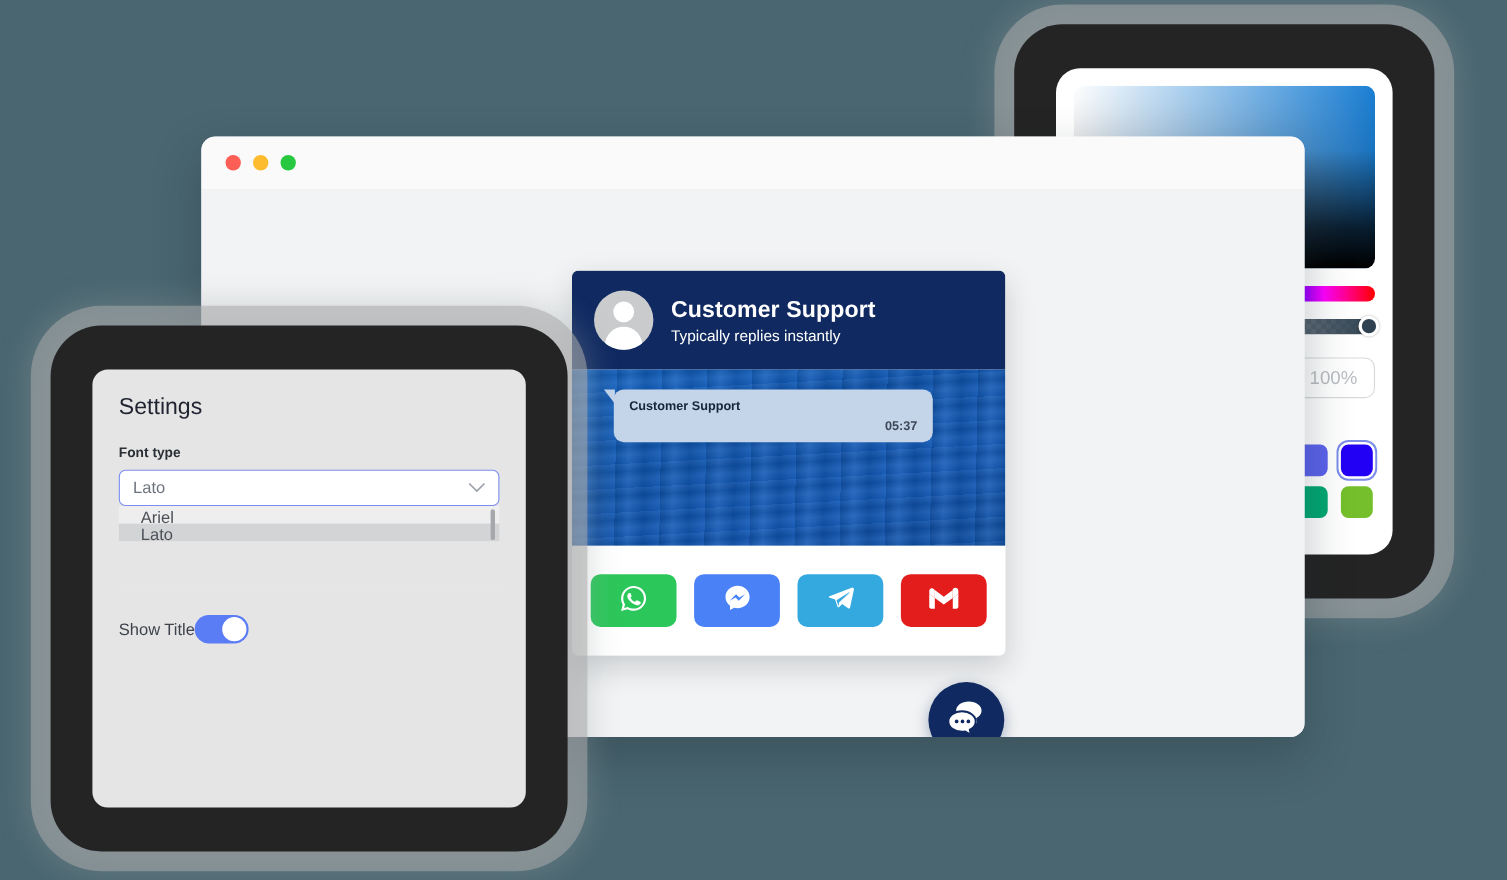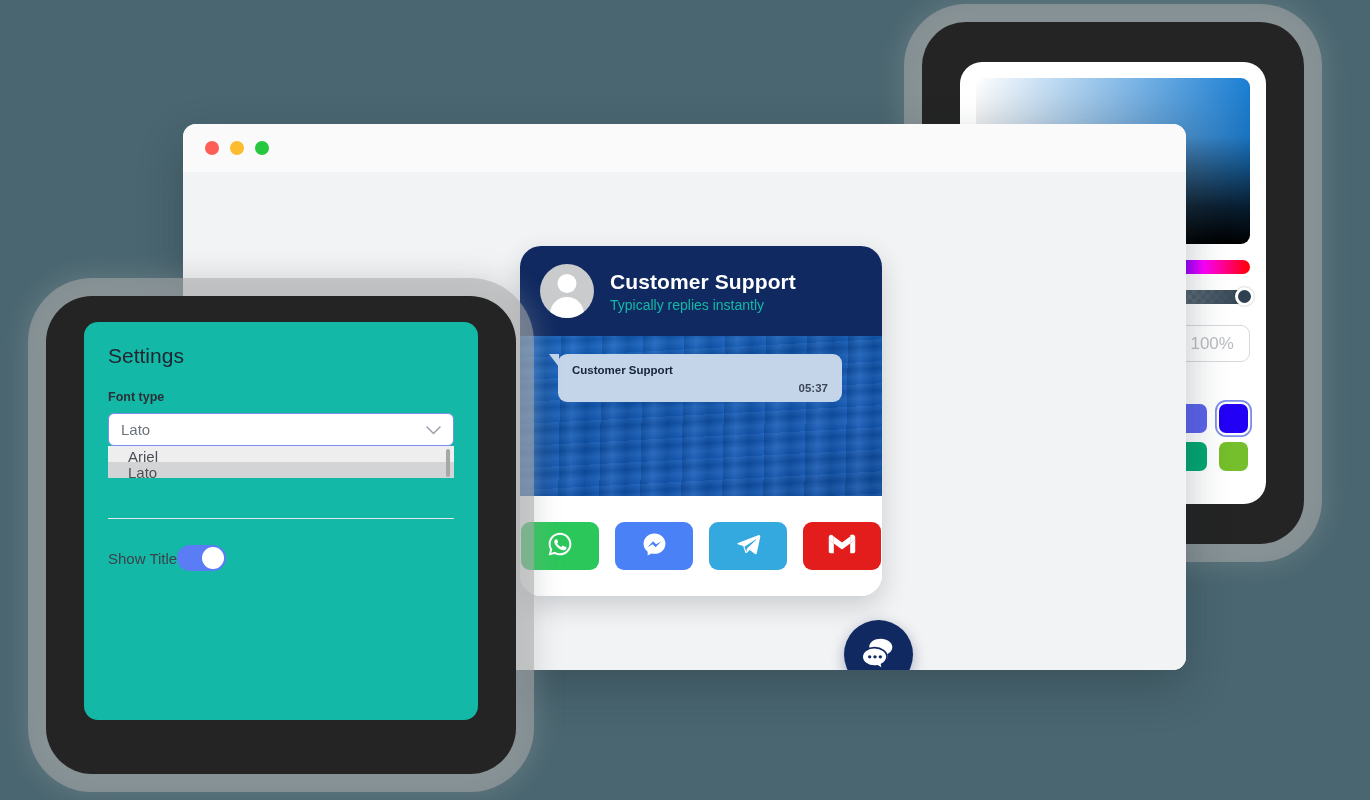--- a/index.html
+++ b/index.html
@@ -85,30 +85,30 @@
     background: #f2f3f4; border-radius: 13px;
     box-shadow: 0 18px 44px rgba(20,35,45,0.28);
     overflow: hidden;
   }
   #titlebar { height: 48px; background: #fafafa; display: flex; align-items: center; padding-left: 22px; gap: 11px; }
   .dot { width: 14px; height: 14px; border-radius: 50%; }
   #browser-body { position: absolute; top: 48px; left: 0; right: 0; bottom: 0; background: #f2f3f4; }
 
   
   #chat-widget {
-    position: absolute; left: 337px; top: 74px; width: 362px; height: 350px;
-    background: #fff; border-radius: 21px; overflow: hidden;
+    position: absolute; left: 337px; top: 74px; width: 394px; height: 350px;
+    background: #fff; border-radius: 6px; overflow: hidden;
     box-shadow: 0 10px 26px rgba(20,35,45,0.18);
   }
   #chat-header { background: #102a61; height: 90px; display: flex; align-items: center; padding: 0 20px; gap: 16px; }
   #avatar { width: 54px; height: 54px; border-radius: 50%; background: #c9cbcd; position: relative; overflow: hidden; flex: none; }
   #avatar .head { position: absolute; left: 50%; top: 10px; transform: translateX(-50%); width: 19px; height: 19px; border-radius: 50%; background: #fff; }
   #avatar .body { position: absolute; left: 50%; top: 33px; transform: translateX(-50%); width: 34px; height: 22px; border-radius: 17px 17px 0 0; background: #fff; }
   #chat-title { color: #fff; font-size: 21px; font-weight: bold; letter-spacing: .1px; }
-  #chat-subtitle { color: #14b8a6; font-size: 14px; margin-top: 3px; }
+  #chat-subtitle { color: #ffffff; font-size: 14px; margin-top: 3px; }
   #chat-body {
     height: 160px; position: relative;
     background:
       repeating-linear-gradient(177deg, rgba(255,255,255,0.055) 0px, rgba(0,0,0,0.08) 7px, rgba(255,255,255,0.05) 14px, rgba(0,0,0,0.03) 22px),
       repeating-linear-gradient(91deg, rgba(0,0,0,0.12) 0px, rgba(255,255,255,0.07) 12px, rgba(0,0,0,0.1) 26px, rgba(255,255,255,0.04) 41px),
       linear-gradient(160deg, #1263c4 0%, #0e56b2 40%, #1158b8 70%, #0c4ea4 100%);
     padding: 18px 40px 0 38px;
   }
   #msg-bubble {
     background: #c4d5ea; border-radius: 9px; padding: 10px 14px 8px 14px; position: relative;
@@ -127,22 +127,22 @@
   
   #chat-launcher {
     position: absolute; left: 661px; top: 448px; width: 69px; height: 69px;
     border-radius: 50%; background: #102a61; display: flex; align-items: center; justify-content: center;
     cursor: pointer; box-shadow: 0 4px 14px rgba(16,42,97,.35);
   }
 
   
   #settings-frame { left: 46px; top: 296px; width: 470px; height: 478px; border-radius: 46px; }
   #settings-card {
-    position: absolute; left: 84px; top: 322px; width: 394px; height: 398px;
-    background: #14b8a6; border-radius: 14px; padding: 22px 24px 4px 24px; overflow: hidden;
+    position: absolute; left: 84px; top: 336px; width: 394px; height: 398px;
+    background: #e5e5e5; border-radius: 14px; padding: 22px 24px 4px 24px; overflow: hidden;
   }
   #settings-title { font-size: 21px; color: #1f2430; font-weight: normal; }
   #font-label { font-size: 12.5px; font-weight: bold; color: #2b3038; margin-top: 22px; }
   #font-select {
     margin-top: 9px; height: 33px; border: 1.4px solid #7b8ef0; border-radius: 6px;
     display: flex; align-items: center; justify-content: space-between; padding: 0 12px;
     color: #6d737d; font-size: 15px; cursor: pointer; background: #fff;
   }
   #font-options { background: #eeeeef; position: relative; }
   .font-option { padding: 2px 20px; font-size: 15px; color: #4b5057; height: 16px; cursor: pointer; }

